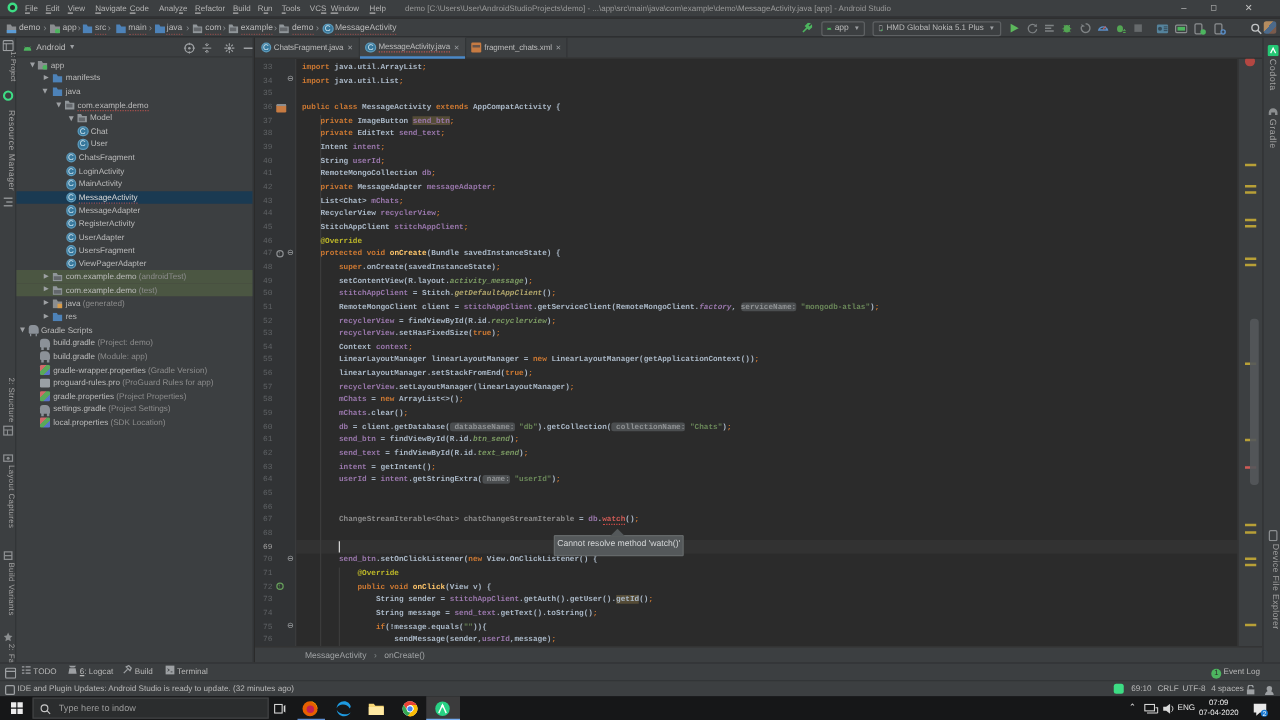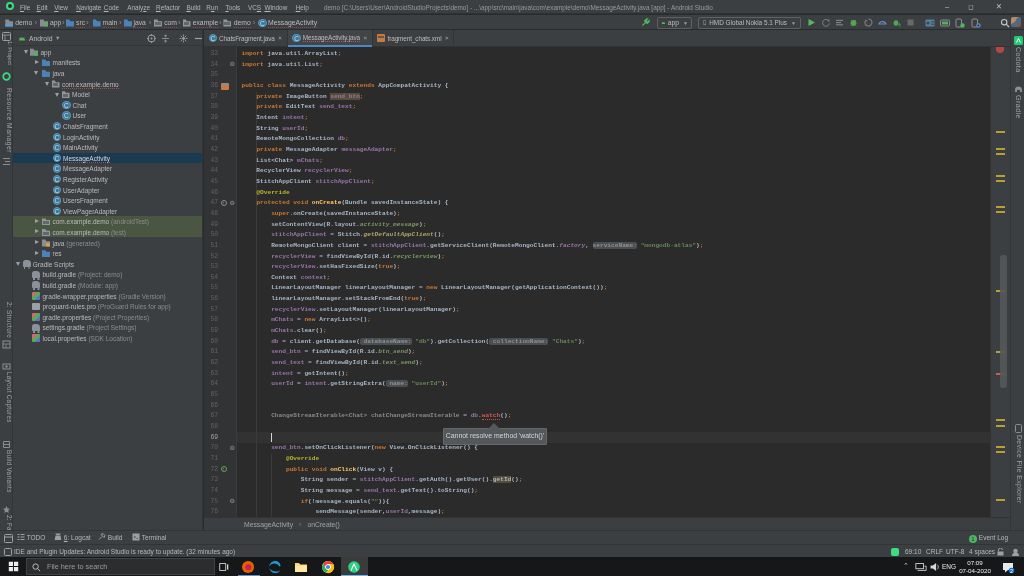--- a/index.html
+++ b/index.html
@@ -597,21 +597,21 @@
       <path d="M1 8a3.5 3.5 0 0 1 7 0z" fill="#9da0a3"></path>
     </svg>
 </div>
 <div id="taskbar">
   <svg style="position:absolute;left:7.5px;top:4px" width="11" height="11" viewBox="0 0 14 14">
       <path d="M1 1h5.4v5.4H1zM7.6 1H13v5.4H7.6zM1 7.6h5.4V13H1zM7.6 7.6H13V13H7.6z" fill="#ececec"></path>
     </svg>
   <div id="search"><svg style="position:absolute;left:5px;top:3.5px" width="9" height="9" viewBox="0 0 10 10">
         <circle cx="4" cy="4" r="3" fill="none" stroke="#c8c8c8" stroke-width="1"></circle>
         <path d="M6.2 6.2 9 9" stroke="#c8c8c8" stroke-width="1"></path>
-      </svg><span style="margin-left:20px">File here to search</span></div>
+      </svg><span style="margin-left:20px">Type here to indow</span></div>
   <svg class="tbicon" style="left:218px;width:12px" viewBox="0 0 14 14">
       <rect x="2" y="3" width="7" height="8" fill="none" stroke="#d8d8d8"></rect>
       <path d="M10.5 4.5 12 3.5v7l-1.5-1z" fill="#d8d8d8"></path>
     </svg>
   <svg class="tbicon" style="left:241px" viewBox="0 0 14 14">
       <circle cx="7" cy="7" r="6" fill="#e66000"></circle>
       <path d="M7 1a6 6 0 0 1 6 6 6 6 0 0 1-3 5.2A6.5 6.5 0 0 0 13 7.5 7 7 0 0 0 7 1z" fill="#ffcb00"></path>
       <circle cx="7.3" cy="7.3" r="3" fill="#b5007f" opacity=".65"></circle>
     </svg>
   <svg class="tbicon" style="left:268px" viewBox="0 0 14 14">

